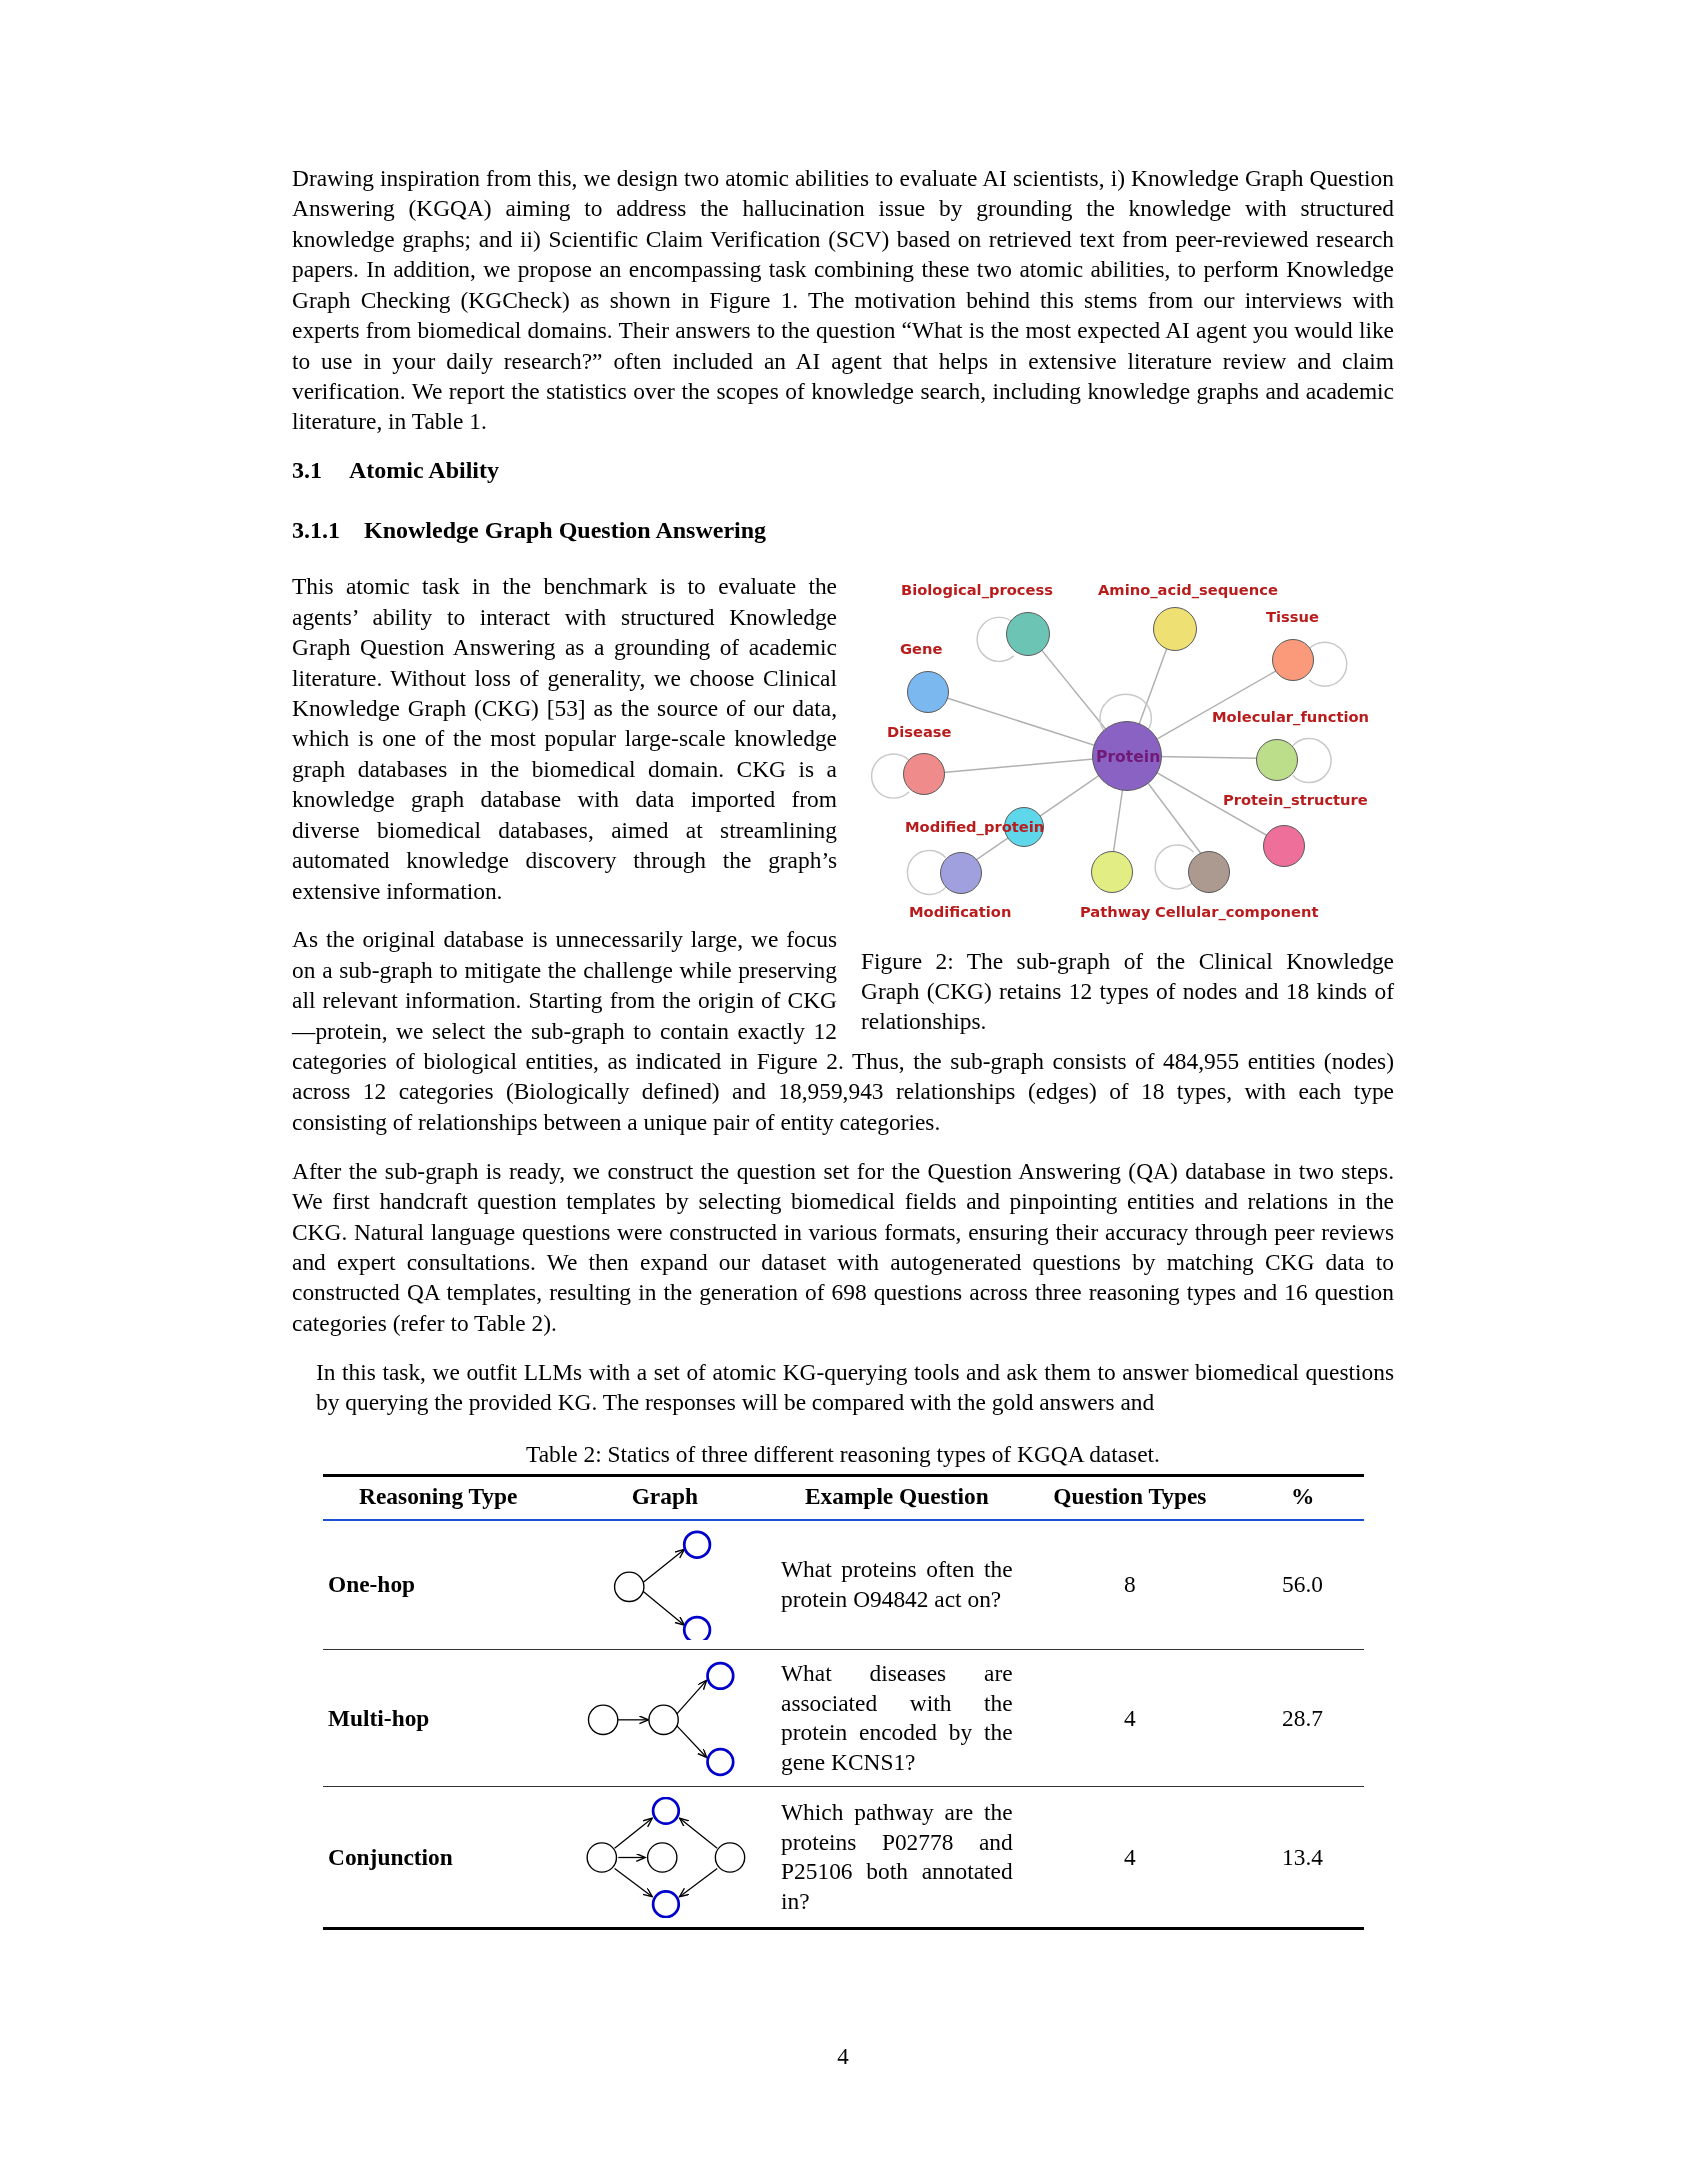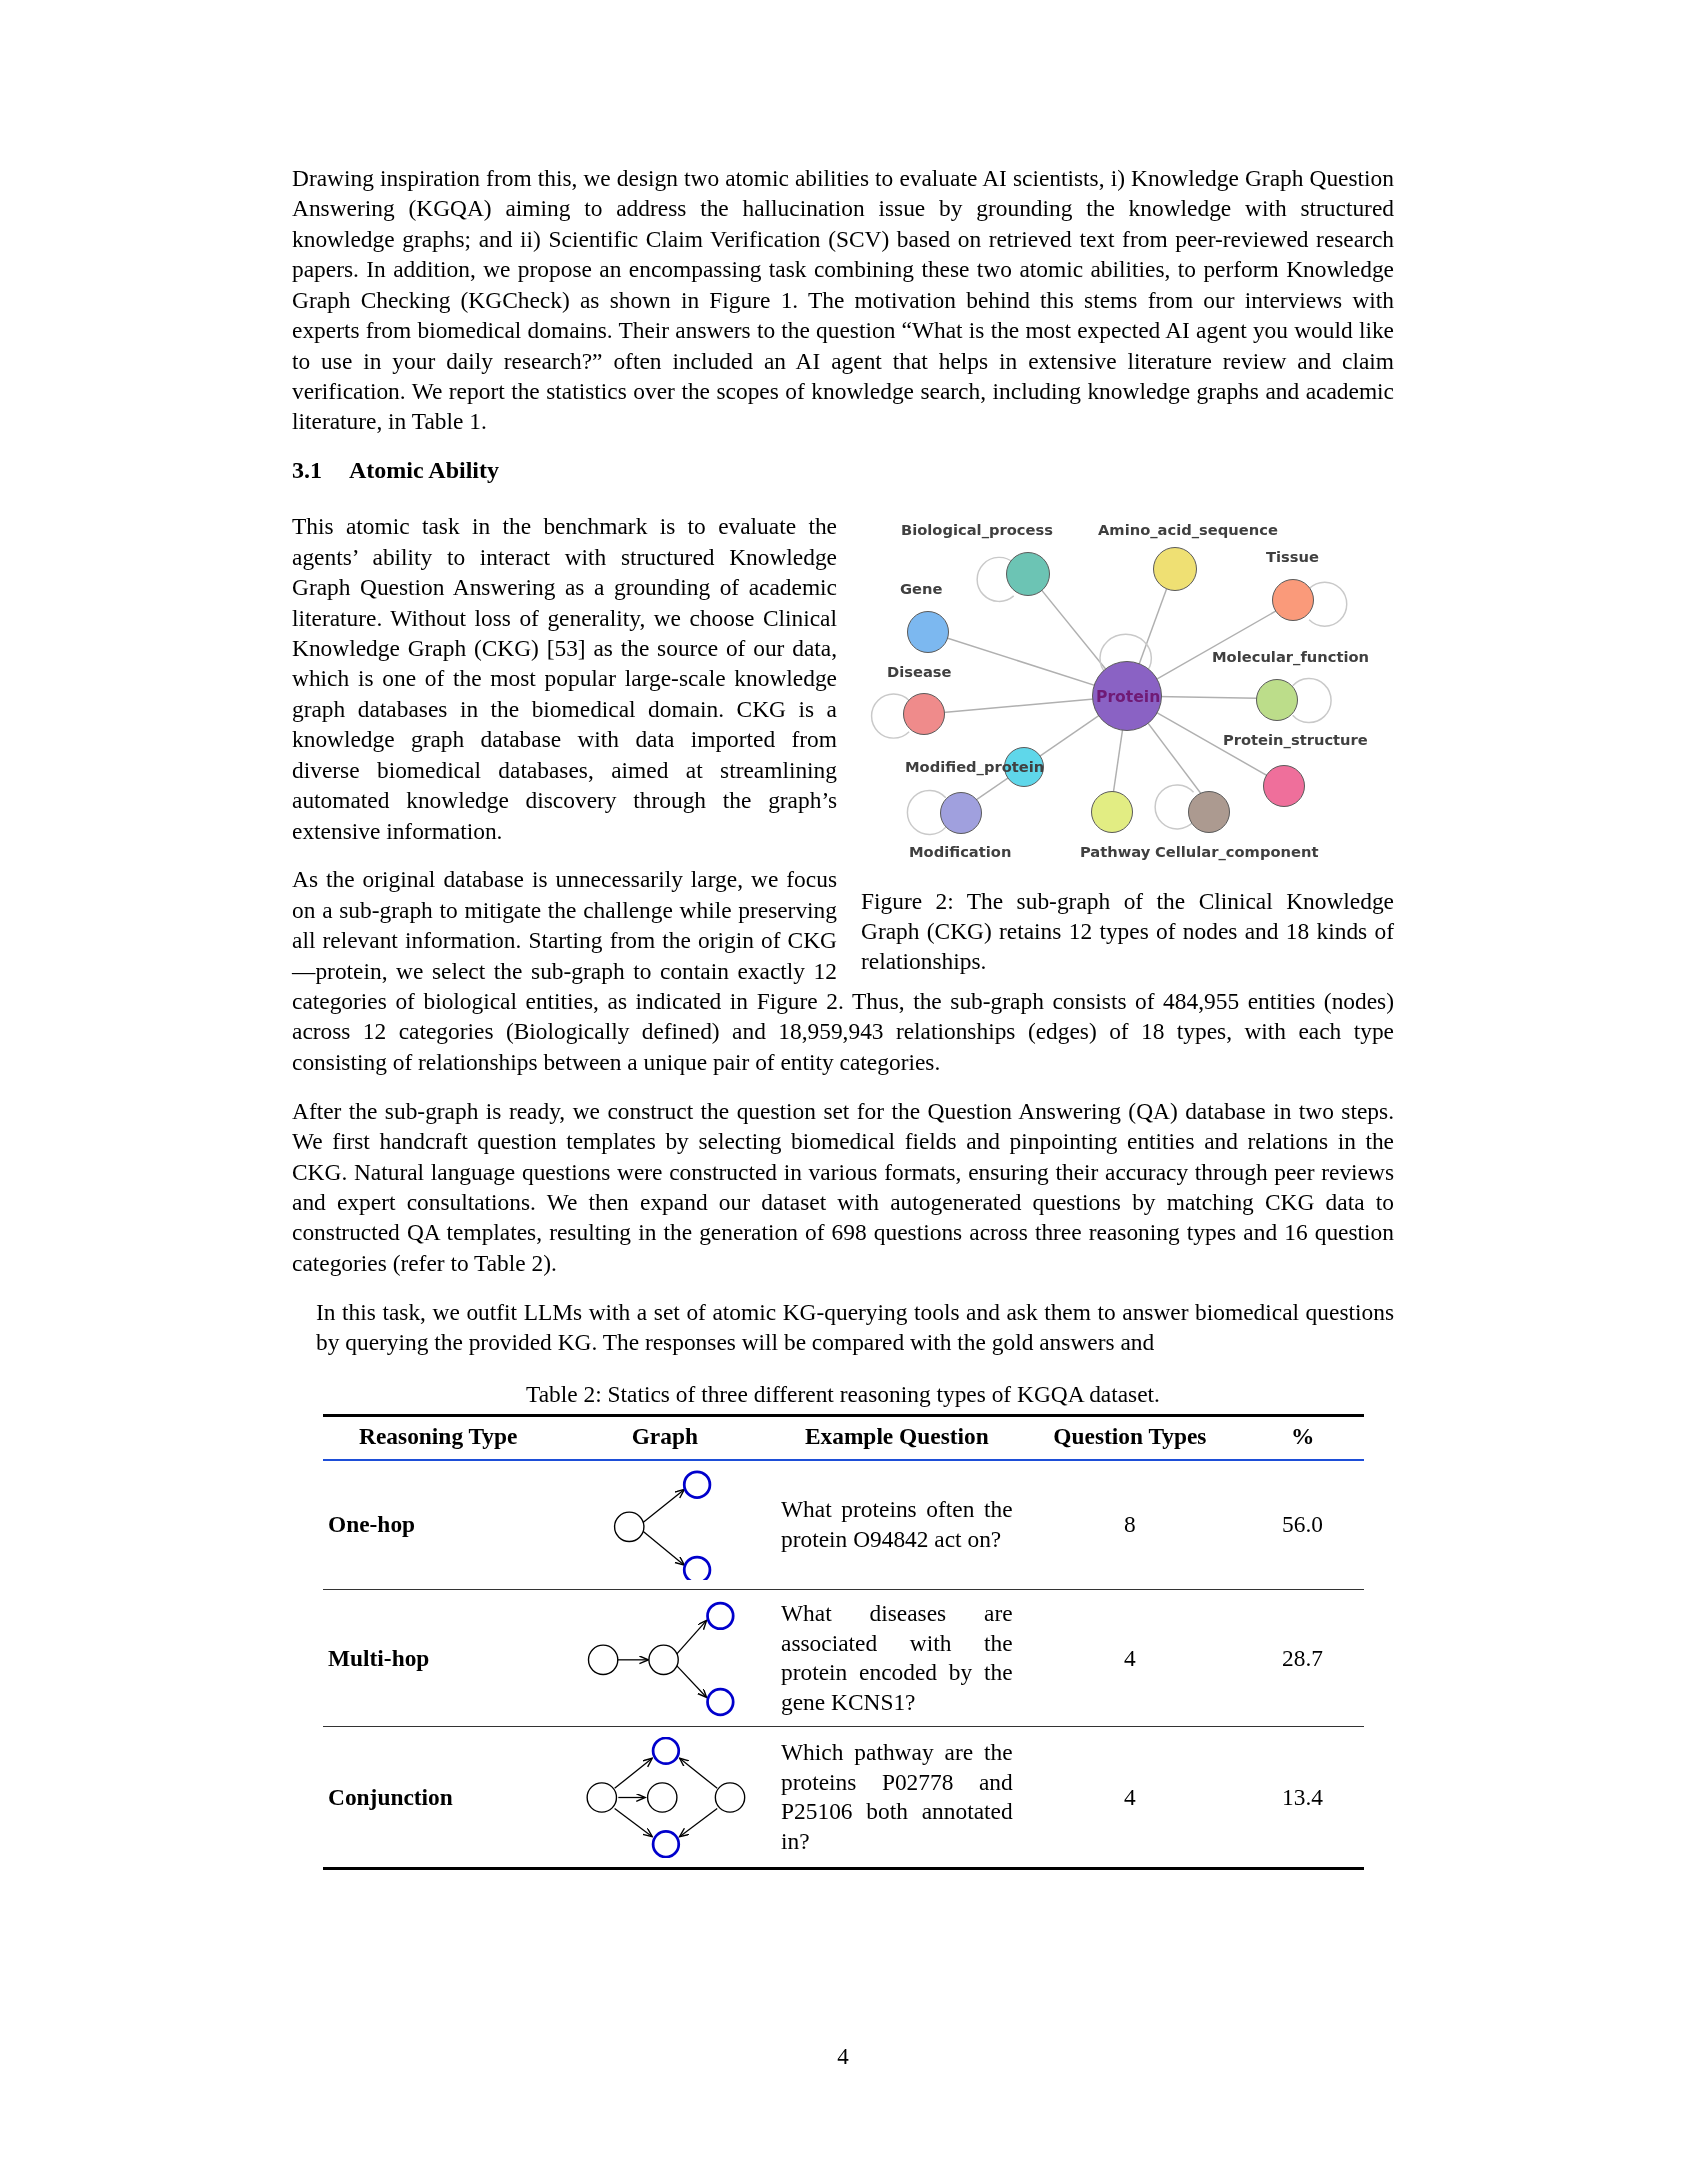--- a/index.html
+++ b/index.html
@@ -50,21 +50,21 @@
     position:absolute;
     border-radius:50%;
     border:1.8px solid #5a5a5a;
     box-sizing:border-box;
   }
   .node-label {
     position:absolute;
     font-family:"DejaVu Sans", sans-serif;
     font-weight:bold;
     font-size:14.7px;
-    color:#404040;
+    color:#b91c1c;
     white-space:nowrap;
     text-align:center;
   }
   .center-label {
     position:absolute;
     font-family:"DejaVu Sans", sans-serif;
     font-weight:bold;
     font-size:15.6px;
     color:#701a75;
     white-space:nowrap;
@@ -119,20 +119,23 @@
 
 <div class="page">
 
   <div style="height:163px"></div>
   <p class="body-text">Drawing inspiration from this, we design two atomic abilities to evaluate AI scientists, i) Knowledge Graph Question Answering (KGQA) aiming to address the hallucination issue by grounding the knowledge with structured knowledge graphs; and ii) Scientific Claim Verification (SCV) based on retrieved text from peer-reviewed research papers. In addition, we propose an encompassing task combining these two atomic abilities, to perform Knowledge Graph Checking (KGCheck) as shown in Figure 1. The motivation behind this stems from our interviews with experts from biomedical domains. Their answers to the question “What is the most expected AI agent you would like to use in your daily research?” often included an AI agent that helps in extensive literature review and claim verification. We report the statistics over the scopes of knowledge search, including knowledge graphs and academic literature, in Table 1.</p>
 
   <h3 class="sec" style="margin-top:20px;">
     <span class="sec-num">3.1</span><span>Atomic Ability</span>
   </h3>
 
+  <h3 class="sec" style="margin-top:33px;">
+    <span class="sec-num deep">3.1.1</span><span>Knowledge Graph Question Answering</span>
+  </h3>
 
   <div class="wrapzone" style="margin-top:27.5px;">
 
     <div class="figure-float">
       <div class="fig-canvas">
 
         <svg class="fig-edges" viewBox="0 0 580 400">
           <g stroke="#b0b0b0" stroke-width="1.6" fill="none">
 
             <line x1="290" y1="195" x2="72" y2="125"></line>

